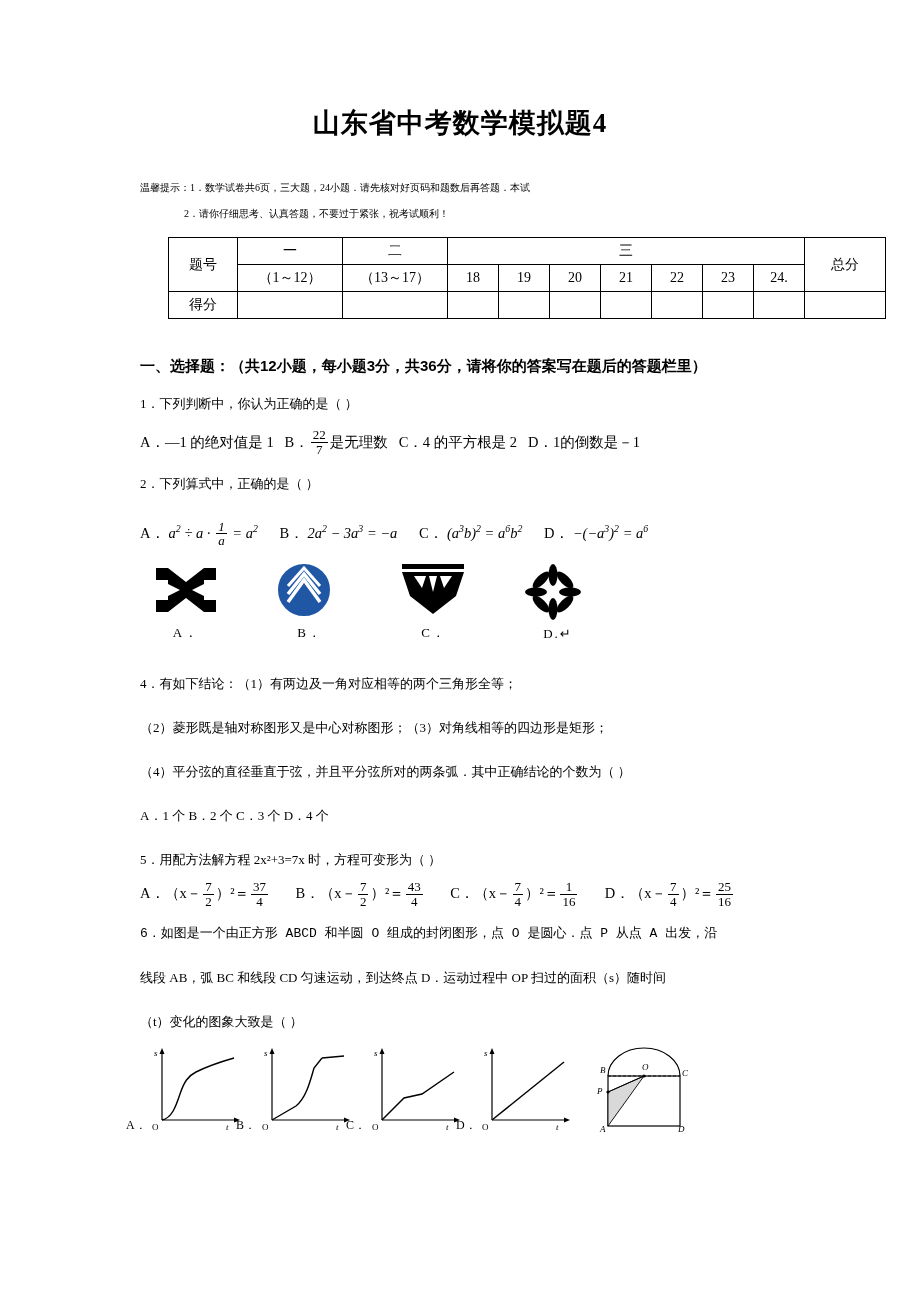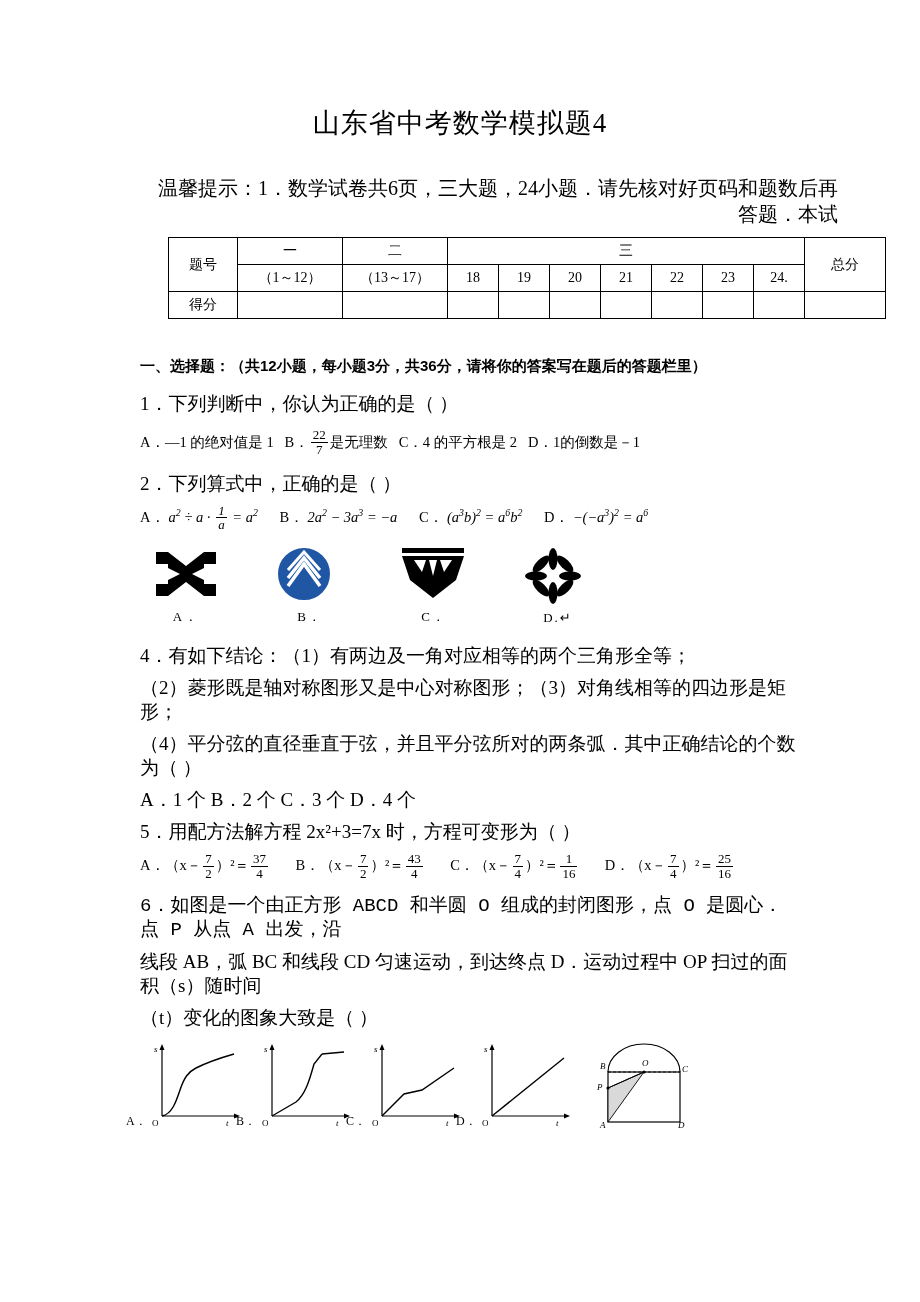--- a/index.html
+++ b/index.html
@@ -13,31 +13,30 @@
   }
   .page{
     position:absolute;
     left:0;top:0;
     width:920px;height:1302px;
     padding:0;
   }
   .title{
     text-align:center;
     font-family:"Liberation Serif", serif;
-    font-weight:normal;
+    font-weight:bold;
     font-size:27px;
     margin-top:105px;
     letter-spacing:1px;
   }
   .tips{
     margin:34px 0 0 0;
     padding:0 82px 0 140px;
-    font-size:20px;
+    font-size:10px;
     line-height:26px;
-    text-align:right;
   }
   .tips .l1{text-indent:0;}
   .tips .l2{padding-left:44px;}
   .tips .l3{padding-left:44px;}
 
   table.score{
     border-collapse:collapse;
     margin:10px 0 0 168px;
     font-size:14px;
   }
@@ -54,25 +53,25 @@
   .cell-total{width:72px;}
 
   .sec-head{
     margin:38px 16px 0 140px;
     font-size:15px;
     font-weight:bold;
     font-family:"Liberation Sans", sans-serif;
   }
   .q{
     margin:16px 0 0 140px;
-    font-size:19px;
+    font-size:13px;
     line-height:24px;
     width:660px;
   }
-  .q.tight{margin-top:8px;}
+  .q.tight{margin-top:20px;}
   .opts{
     margin:12px 0 0 140px;
     font-size:14.5px;
     line-height:26px;
     width:680px;
   }
   .frac{
     display:inline-block;
     vertical-align:-0.55em;
     text-align:center;
@@ -109,20 +108,21 @@
 </style>
 </head>
 <body>
 
 <div class="page">
 
   <div class="title">山东省中考数学模拟题4</div>
 
   <div class="tips">
     <div class="l1">温馨提示：1．数学试卷共6页，三大题，24小题．请先核对好页码和题数后再答题．本试</div>
+    <div class="l3">2．请你仔细思考、认真答题，不要过于紧张，祝考试顺利！</div>
   </div>
 
   <table class="score">
     <tbody>
         <tr>
       <td class="cell-tihao" rowspan="2">题号</td>
       <td class="cell-med">一</td>
       <td class="cell-med">二</td>
       <td colspan="7">三</td>
       <td class="cell-total" rowspan="2">总分</td>
@@ -158,21 +158,21 @@
 
   <div class="q">1．下列判断中，你认为正确的是（    ）</div>
   <div class="opts">
     <span>A．—1 的绝对值是 1</span>&nbsp;&nbsp;
     <span>B．</span><span class="frac"><span class="num">22</span><span class="den">7</span></span><span>是无理数</span>&nbsp;&nbsp;
     <span>C．4 的平方根是 2</span>&nbsp;&nbsp;
     <span>D．1的倒数是－1</span>
   </div>
 
   <div class="q" style="">2．下列算式中，正确的是（       ）</div>
-  <div class="opts" style="margin-top:4px;">
+  <div class="opts" style="margin-top:20px;">
     <span>A．</span>
     <span class="it">a<sup>2</sup> ÷ a ·
       <span class="frac"><span class="num">1</span><span class="den">a</span></span>
       = a<sup>2</sup></span>
     &nbsp;&nbsp;&nbsp;&nbsp;
     <span>B．</span>
     <span class="it">2a<sup>2</sup> − 3a<sup>3</sup> = −a</span>
     &nbsp;&nbsp;&nbsp;&nbsp;
     <span>C．</span>
     <span class="it">(a<sup>3</sup>b)<sup>2</sup> = a<sup>6</sup>b<sup>2</sup></span>
@@ -222,21 +222,21 @@
           <ellipse cx="19" cy="16" rx="4.5" ry="11" transform="rotate(45 19 16)"></ellipse>
           <ellipse cx="43" cy="40" rx="4.5" ry="11" transform="rotate(45 43 40)"></ellipse>
           <ellipse cx="43" cy="16" rx="4.5" ry="11" transform="rotate(-45 43 16)"></ellipse>
           <ellipse cx="19" cy="40" rx="4.5" ry="11" transform="rotate(-45 19 40)"></ellipse>
         </g>
       </svg>
       <div class="figlabel">D.↵</div>
     </div>
   </div>
 
-  <div class="q" style="margin-top:18px;">4．有如下结论：（1）有两边及一角对应相等的两个三角形全等；</div>
+  <div class="q" style="margin-top:30px;">4．有如下结论：（1）有两边及一角对应相等的两个三角形全等；</div>
   <div class="q tight">（2）菱形既是轴对称图形又是中心对称图形；（3）对角线相等的四边形是矩形；</div>
   <div class="q tight">（4）平分弦的直径垂直于弦，并且平分弦所对的两条弧．其中正确结论的个数为（       ）</div>
   <div class="q tight"> A．1 个    B．2 个     C．3 个      D．4 个</div>
 
   <div class="q tight">5．用配方法解方程 2x²+3=7x 时，方程可变形为（       ）</div>
   <div class="opts" style="margin-top:8px;">
     <span><span>A．（x－</span><span class="frac"><span class="num">7</span><span class="den">2</span></span><span>）²＝</span><span class="frac"><span class="num">37</span><span class="den">4</span></span></span>
     &nbsp;&nbsp;&nbsp;&nbsp;&nbsp;
     <span><span>B．（x－</span><span class="frac"><span class="num">7</span><span class="den">2</span></span><span>）²＝</span><span class="frac"><span class="num">43</span><span class="den">4</span></span></span>
     &nbsp;&nbsp;&nbsp;&nbsp;&nbsp;

